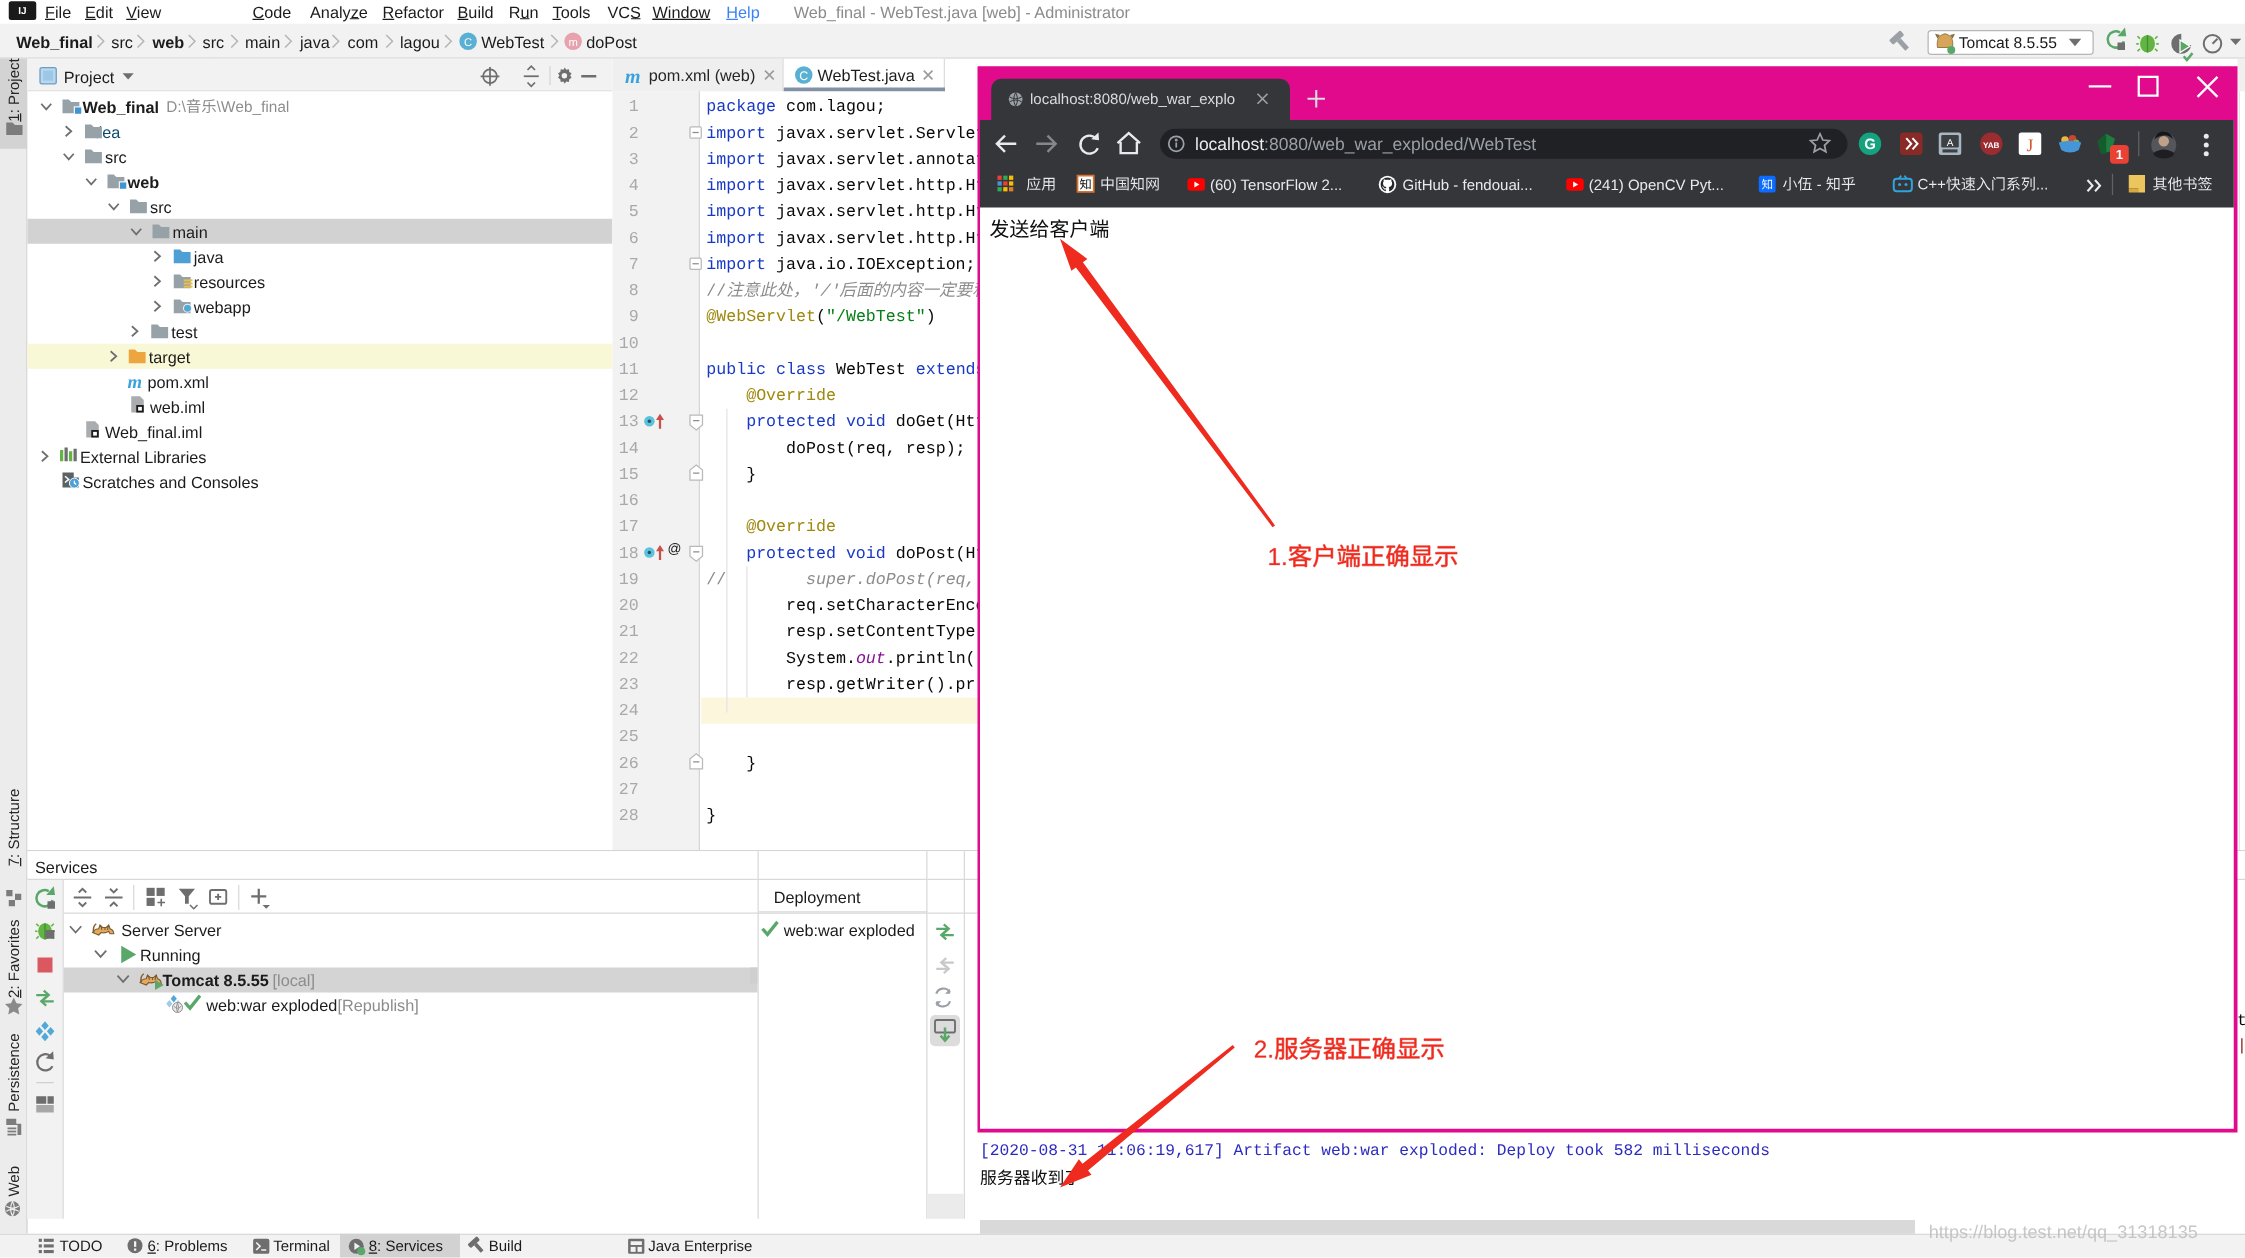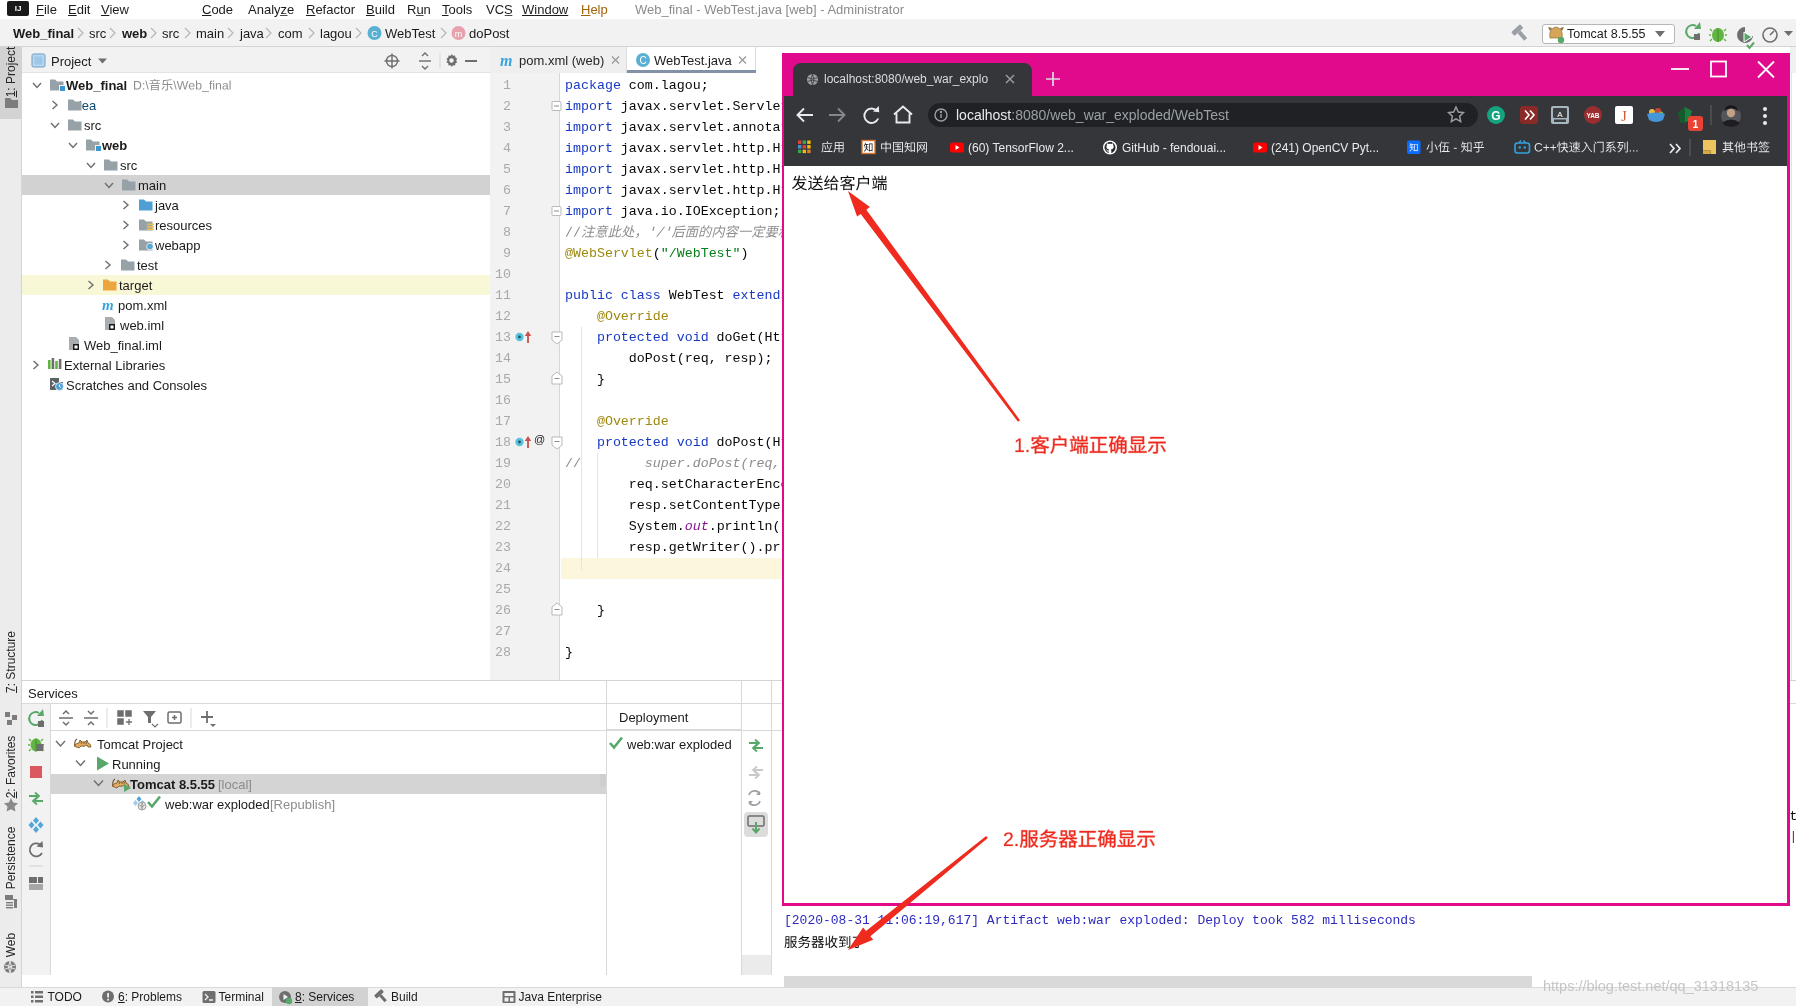--- a/index.html
+++ b/index.html
@@ -82,21 +82,21 @@
 <div style="position:absolute;left:101px;top:2px;font:normal 13px 'Liberation Sans',sans-serif;color:#1b1b1b;white-space:pre;line-height:16px;"><u style="text-decoration:underline">V</u>iew</div>
 <div style="position:absolute;left:140px;top:4px;font:normal 13px 'Liberation Sans',sans-serif;color:#1b1b1b;white-space:pre;line-height:16px;margin-top:28px;"><u style="text-decoration:underline">N</u>avigate</div>
 <div style="position:absolute;left:202px;top:2px;font:normal 13px 'Liberation Sans',sans-serif;color:#1b1b1b;white-space:pre;line-height:16px;"><u style="text-decoration:underline">C</u>ode</div>
 <div style="position:absolute;left:248px;top:2px;font:normal 13px 'Liberation Sans',sans-serif;color:#1b1b1b;white-space:pre;line-height:16px;">Analyz̲e</div>
 <div style="position:absolute;left:306px;top:2px;font:normal 13px 'Liberation Sans',sans-serif;color:#1b1b1b;white-space:pre;line-height:16px;"><u style="text-decoration:underline">R</u>efactor</div>
 <div style="position:absolute;left:366px;top:2px;font:normal 13px 'Liberation Sans',sans-serif;color:#1b1b1b;white-space:pre;line-height:16px;"><u style="text-decoration:underline">B</u>uild</div>
 <div style="position:absolute;left:407px;top:2px;font:normal 13px 'Liberation Sans',sans-serif;color:#1b1b1b;white-space:pre;line-height:16px;">Ru̲n</div>
 <div style="position:absolute;left:442px;top:2px;font:normal 13px 'Liberation Sans',sans-serif;color:#1b1b1b;white-space:pre;line-height:16px;"><u style="text-decoration:underline">T</u>ools</div>
 <div style="position:absolute;left:486px;top:2px;font:normal 13px 'Liberation Sans',sans-serif;color:#1b1b1b;white-space:pre;line-height:16px;">VCS̲</div>
 <div style="position:absolute;left:522px;top:2px;font:normal 13px 'Liberation Sans',sans-serif;color:#1b1b1b;white-space:pre;line-height:16px;text-decoration:underline;"><u style="text-decoration:underline">W</u>indow</div>
-<div style="position:absolute;left:581px;top:2px;font:normal 13px 'Liberation Sans',sans-serif;color:#a16207;white-space:pre;line-height:16px;"><u style="text-decoration:underline">H</u>elp</div>
+<div style="position:absolute;left:581px;top:2px;font:normal 13px 'Liberation Sans',sans-serif;color:#3b82f6;white-space:pre;line-height:16px;"><u style="text-decoration:underline">H</u>elp</div>
 <div style="position:absolute;left:635px;top:2px;font:normal 13px 'Liberation Sans',sans-serif;color:#8b8b8b;white-space:pre;line-height:16px;">Web_final - WebTest.java [web] - Administrator</div>
 <div style="position:absolute;left:0px;top:19px;width:1796px;height:28px;background:#f2f2f2;border-bottom:1px solid #d4d4d4;"></div>
 <div style="position:absolute;left:13px;top:26px;font:bold 13px 'Liberation Sans',sans-serif;color:#1b1b1b;white-space:pre;line-height:16px;">Web_final</div>
 <div style="position:absolute;left:89px;top:26px;font:normal 13px 'Liberation Sans',sans-serif;color:#1b1b1b;white-space:pre;line-height:16px;">src</div>
 <div style="position:absolute;left:122px;top:26px;font:bold 13px 'Liberation Sans',sans-serif;color:#1b1b1b;white-space:pre;line-height:16px;">web</div>
 <div style="position:absolute;left:162px;top:26px;font:normal 13px 'Liberation Sans',sans-serif;color:#1b1b1b;white-space:pre;line-height:16px;">src</div>
 <div style="position:absolute;left:196px;top:26px;font:normal 13px 'Liberation Sans',sans-serif;color:#1b1b1b;white-space:pre;line-height:16px;">main</div>
 <div style="position:absolute;left:240px;top:26px;font:normal 13px 'Liberation Sans',sans-serif;color:#1b1b1b;white-space:pre;line-height:16px;">java</div>
 <div style="position:absolute;left:278px;top:26px;font:normal 13px 'Liberation Sans',sans-serif;color:#1b1b1b;white-space:pre;line-height:16px;">com</div>
 <div style="position:absolute;left:320px;top:26px;font:normal 13px 'Liberation Sans',sans-serif;color:#1b1b1b;white-space:pre;line-height:16px;">lagou</div>
@@ -201,21 +201,21 @@
 <span style="color:#080808;">}</span></div>
 <div style="position:absolute;left:534px;top:431.5px;font:normal 11px 'Liberation Sans',sans-serif;color:#1b1b1b;white-space:pre;line-height:14px;">@</div>
 <div style="position:absolute;left:22px;top:680px;width:1774px;height:1px;background:#d4d4d4;"></div>
 <div style="position:absolute;left:22px;top:681px;width:1774px;height:294px;background:#fff;"></div>
 <div style="position:absolute;left:28px;top:686px;font:normal 13px 'Liberation Sans',sans-serif;color:#1b1b1b;white-space:pre;line-height:16px;">Services</div>
 <div style="position:absolute;left:22px;top:703px;width:1774px;height:1px;background:#d9d9d9;"></div>
 <div style="position:absolute;left:22px;top:704px;width:28px;height:271px;background:#f2f2f2;"></div>
 <div style="position:absolute;left:50px;top:704px;width:1px;height:271px;background:#d9d9d9;"></div>
 <div style="position:absolute;left:51px;top:730px;width:731px;height:1px;background:#d9d9d9;"></div>
 <div style="position:absolute;left:51px;top:774px;width:555px;height:20px;background:#d4d4d4;"></div>
-<div style="position:absolute;left:97px;top:737px;font:normal 13px 'Liberation Sans',sans-serif;color:#1b1b1b;white-space:pre;line-height:16px;">Tomcat Project</div>
+<div style="position:absolute;left:97px;top:737px;font:normal 13px 'Liberation Sans',sans-serif;color:#1b1b1b;white-space:pre;line-height:16px;">Server Server</div>
 <div style="position:absolute;left:112px;top:757px;font:normal 13px 'Liberation Sans',sans-serif;color:#1b1b1b;white-space:pre;line-height:16px;">Running</div>
 <div style="position:absolute;left:130px;top:777px;font:bold 13px 'Liberation Sans',sans-serif;color:#1b1b1b;white-space:pre;line-height:16px;">Tomcat 8.5.55</div>
 <div style="position:absolute;left:218px;top:777px;font:normal 13px 'Liberation Sans',sans-serif;color:#8c8c8c;white-space:pre;line-height:16px;">[local]</div>
 <div style="position:absolute;left:165px;top:797px;font:normal 13px 'Liberation Sans',sans-serif;color:#1b1b1b;white-space:pre;line-height:16px;">web:war exploded</div>
 <div style="position:absolute;left:270px;top:797px;font:normal 13px 'Liberation Sans',sans-serif;color:#8c8c8c;white-space:pre;line-height:16px;">[Republish]</div>
 <div style="position:absolute;left:606px;top:681px;width:1px;height:294px;background:#d9d9d9;"></div>
 <div style="position:absolute;left:619px;top:710px;font:normal 13px 'Liberation Sans',sans-serif;color:#1b1b1b;white-space:pre;line-height:16px;">Deployment</div>
 <div style="position:absolute;left:607px;top:729px;width:135px;height:1px;background:#d9d9d9;"></div>
 <div style="position:absolute;left:741px;top:681px;width:1px;height:294px;background:#d9d9d9;"></div>
 <div style="position:absolute;left:771px;top:681px;width:1px;height:294px;background:#d9d9d9;"></div>

